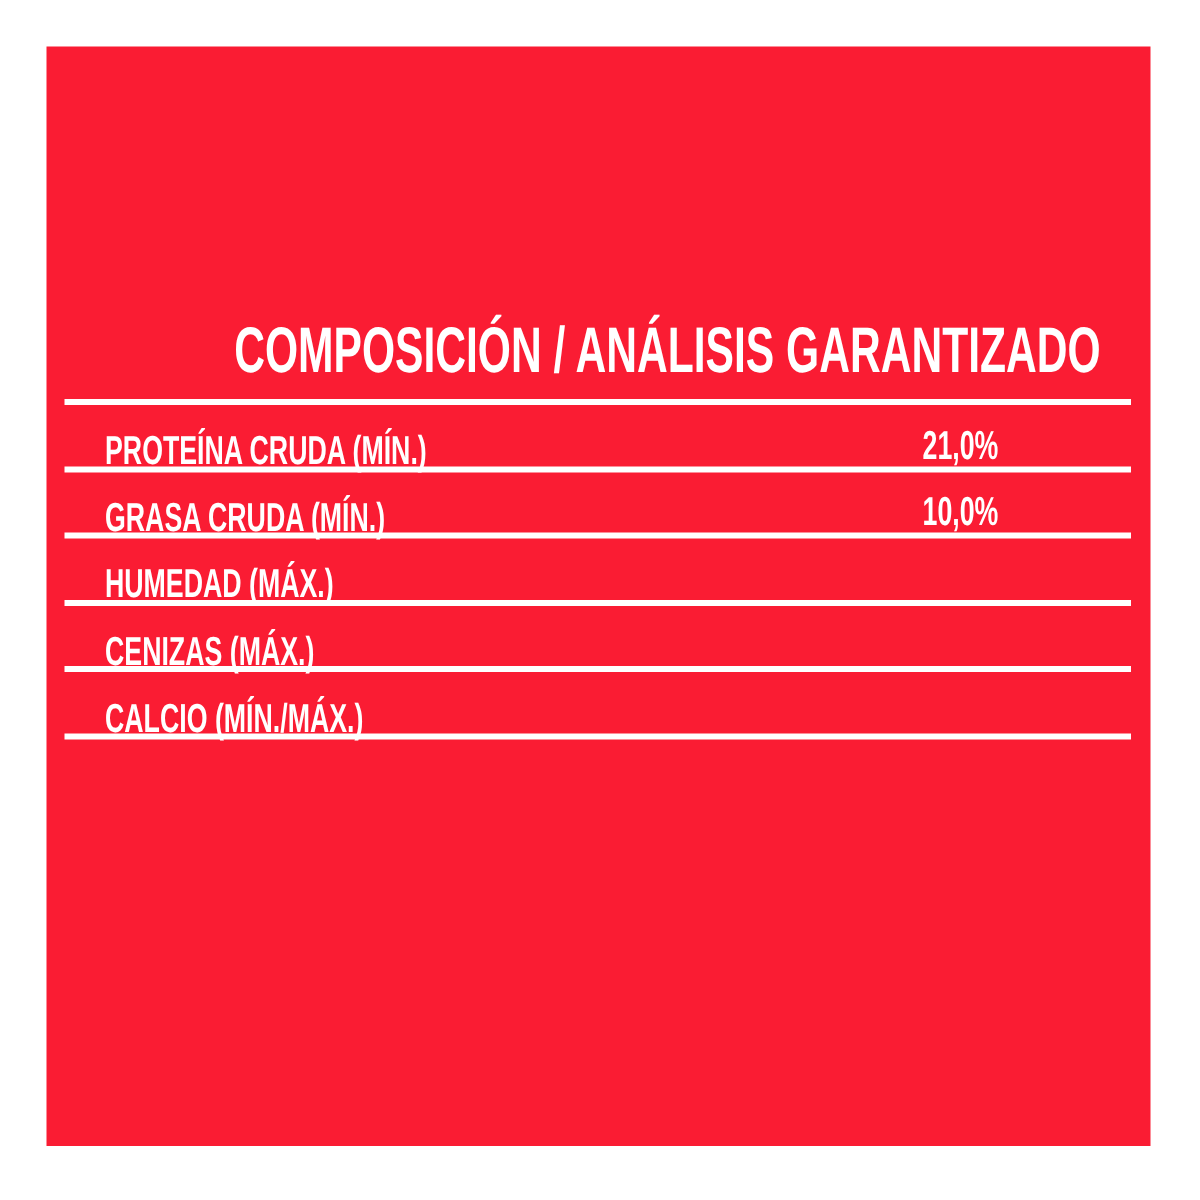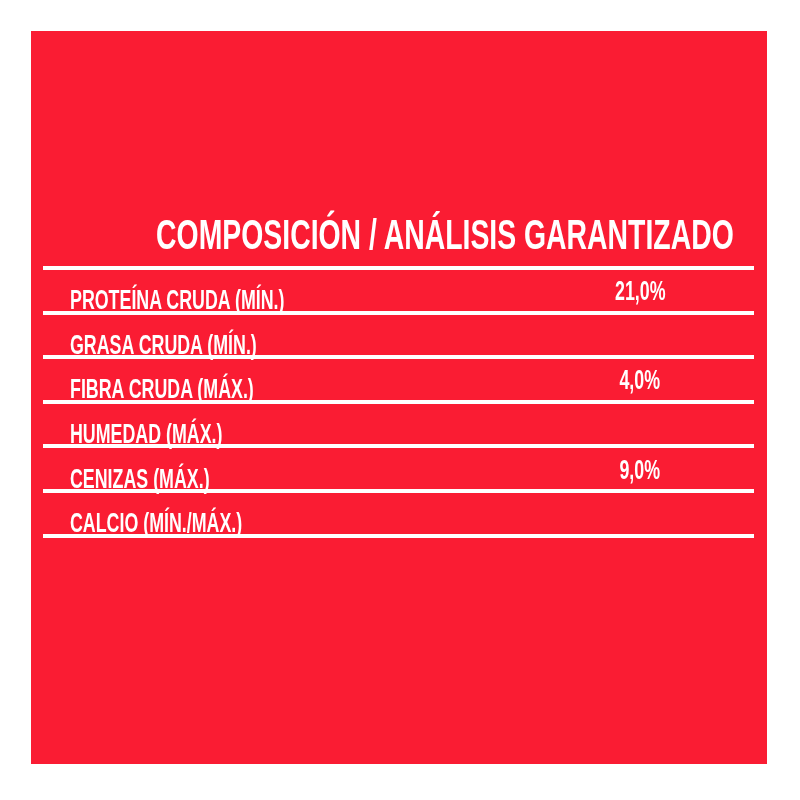--- a/index.html
+++ b/index.html
@@ -66,21 +66,21 @@
     transform-origin: left center;
     line-height: 1;
   }
   .value-box {
     position: absolute;
     left: 497px;
     top: 0;
     bottom: 0;
     width: 200px;
     display: flex;
-    align-items: center;
+    align-items: flex-end;
     justify-content: center;
     box-sizing: border-box;
     padding-top: 3px;
   }
   .row-value {
     font-size: 27px;
     font-weight: bold;
     color: #ffffff;
     white-space: nowrap;
     transform: scaleX(0.66);
@@ -97,38 +97,32 @@
     <div class="analysis-table">
   <div class="row">
     <span class="row-label">PROTEÍNA CRUDA (MÍN.)</span>
     <div class="value-box">
       <span class="row-value">21,0%</span>
     </div>
   </div>
 
   <div class="row">
     <span class="row-label">GRASA CRUDA (MÍN.)</span>
+    <div class="value-box">
+      <span class="row-value">10,0%</span>
+    </div>
   </div>
 
-  <div class="row">
-    <span class="row-label">FIBRA CRUDA (MÁX.)</span>
-    <div class="value-box">
-      <span class="row-value">4,0%</span>
-    </div>
-  </div>
 
   <div class="row">
     <span class="row-label">HUMEDAD (MÁX.)</span>
   </div>
 
   <div class="row">
     <span class="row-label">CENIZAS (MÁX.)</span>
-    <div class="value-box">
-      <span class="row-value">9,0%</span>
-    </div>
   </div>
 
   <div class="row">
     <span class="row-label">CALCIO (MÍN./MÁX.)</span>
   </div>
 
 </div>
   </div>
 </div>
 

